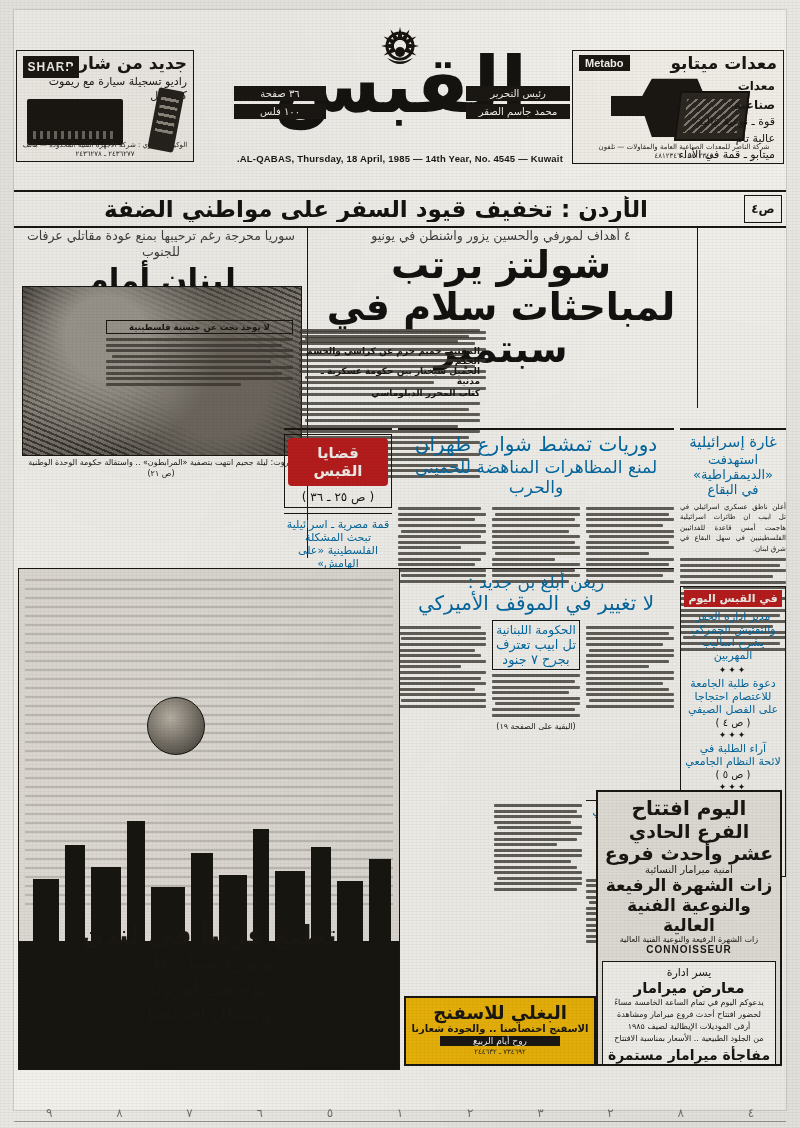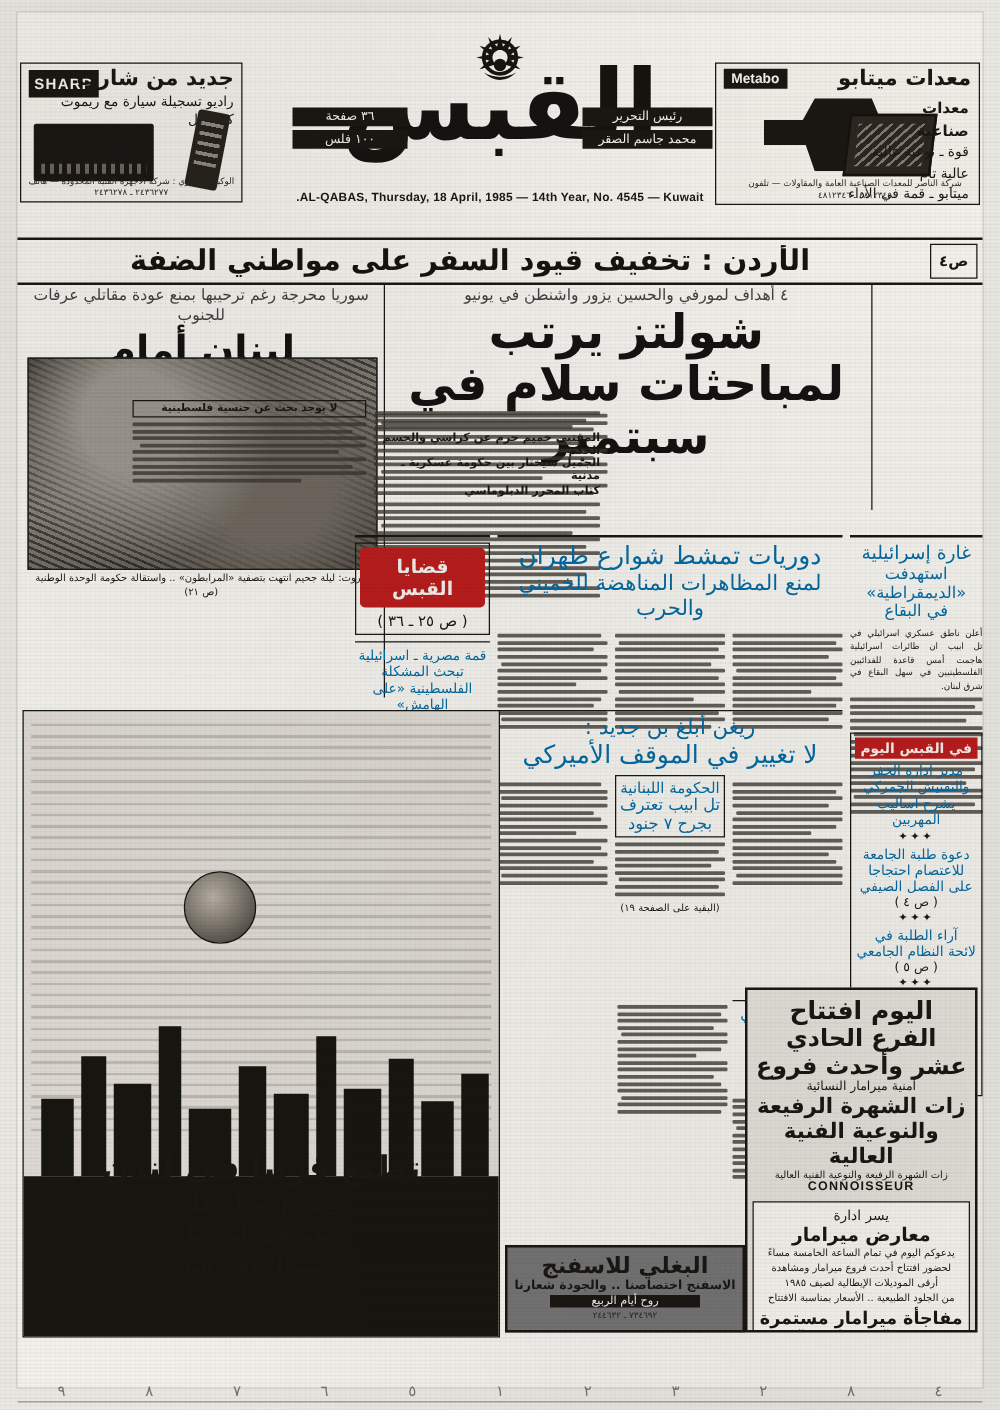--- a/index.html
+++ b/index.html
@@ -204,21 +204,21 @@
   .ad-slogan .l1{font-size:26px;letter-spacing:2px;}
   .ad-slogan .l2{font-size:17px;line-height:1.35;margin-top:2px;}
   .ad-grid{
     position:absolute;left:6px;top:6px;right:6px;height:330px;
     background:repeating-linear-gradient(0deg,rgba(20,18,14,.30) 0 2px,transparent 2px 9px);
     opacity:.55;
   }
 
   .ad-sponge{
     position:absolute;left:404px;top:996px;width:188px;height:66px;
-    border:2px solid #1a1713;background:#737373;
+    border:2px solid #1a1713;background:#eab308;
   }
   .ad-miramar{
     position:absolute;right:18px;top:790px;width:182px;height:272px;
     border:2px solid #1a1713;background:#e4e1da;overflow:hidden;
   }
   .mir-top{padding:4px 6px 2px;text-align:center;color:#1a1713;}
   .mir-inner{
     margin:4px;background:#f6f4ef;border:1px solid #1a1713;padding:4px 4px 2px;text-align:center;color:#1a1713;
   }
 

